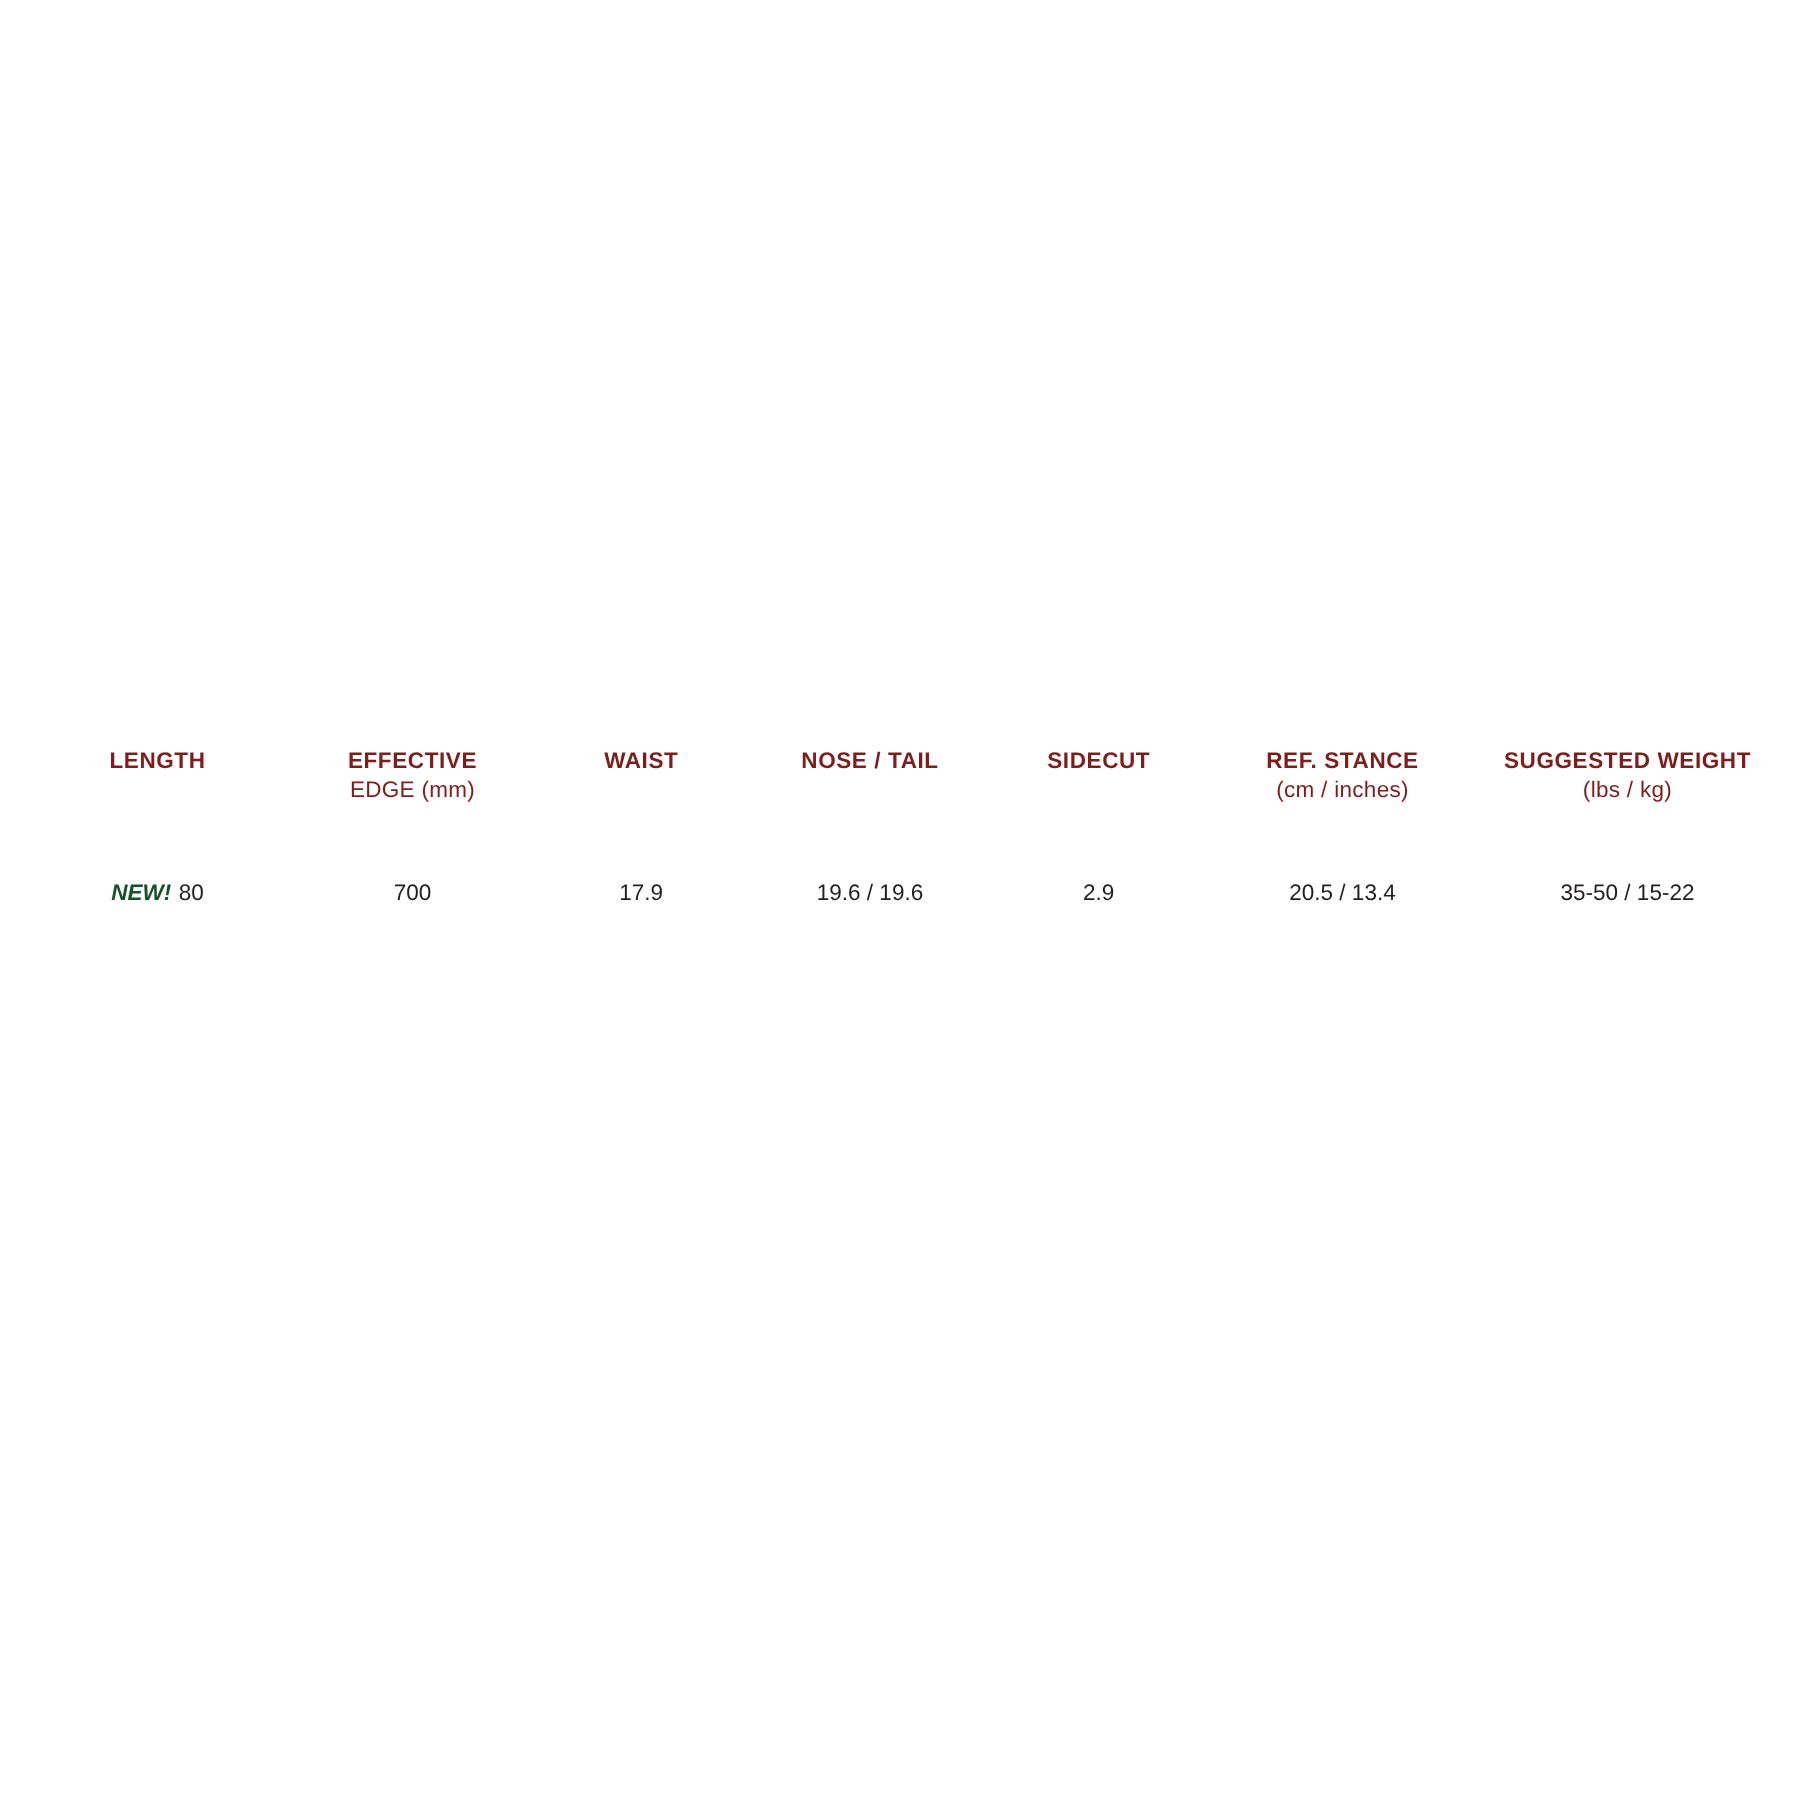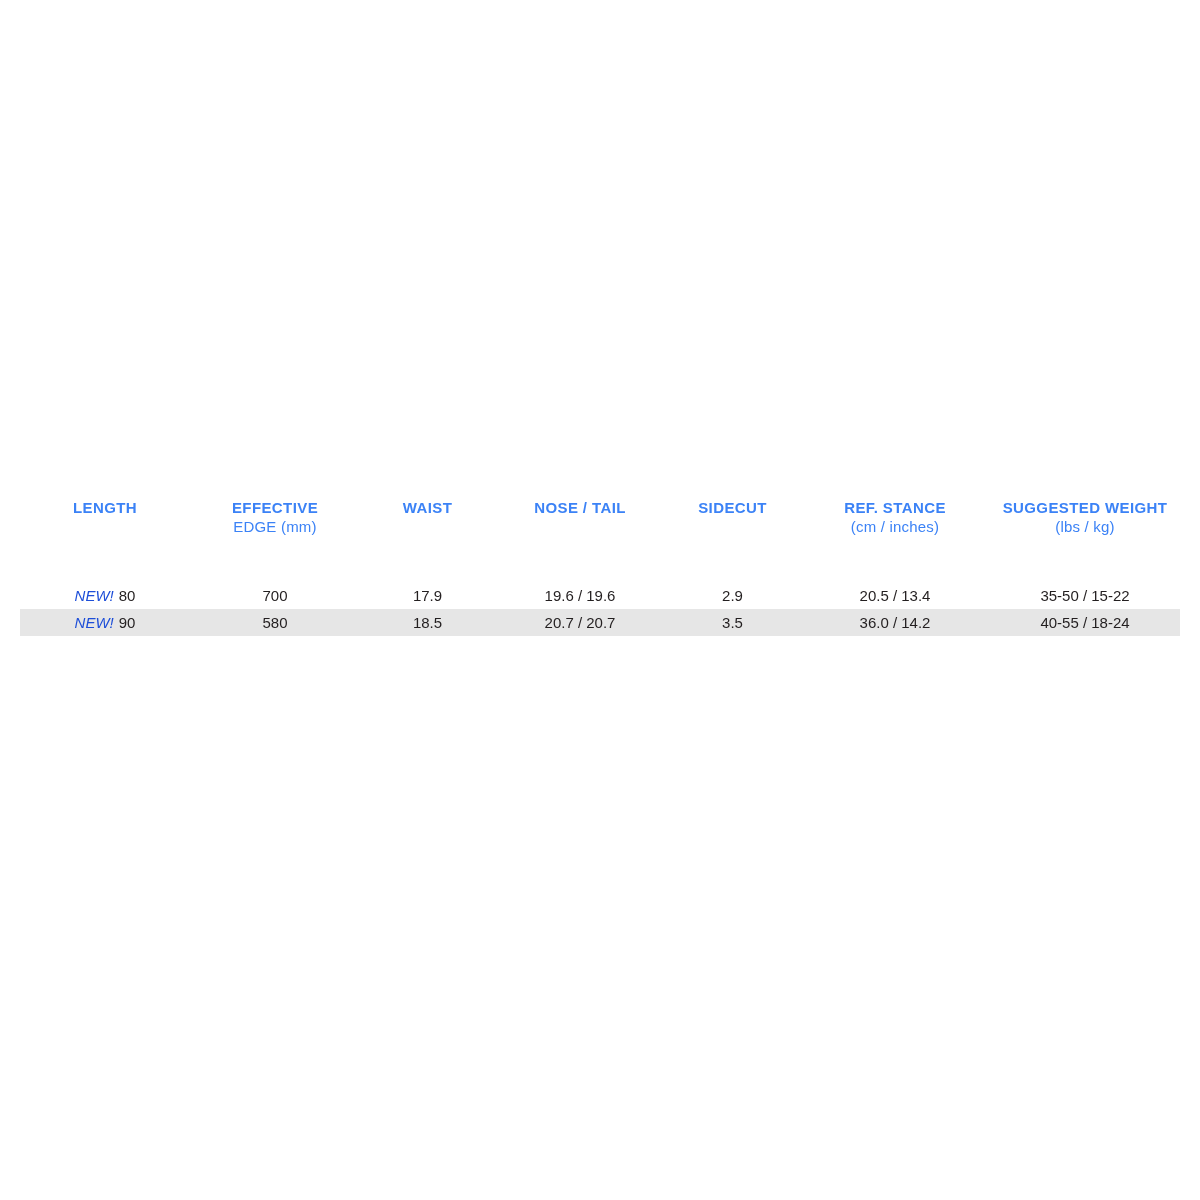--- a/index.html
+++ b/index.html
@@ -37,21 +37,21 @@
     text-align: center;
     padding: 0;
   }
   thead th {
     font-size: 15px;
     font-weight: bold;
     letter-spacing: 0.4px;
     line-height: 19px;
     vertical-align: top;
     padding-bottom: 6px;
-    color: #3b82f6;
+    color: #7f1d1d;
   }
   thead th .sub {
     display: block;
     font-size: 15px;
     font-weight: normal;
     letter-spacing: 0.2px;
   }
   tbody tr {
     height: 27px;
   }
@@ -63,23 +63,23 @@
     line-height: 27px;
     color: #231f20;
     white-space: nowrap;
   }
   .spacer-row td {
     height: 46px;
     line-height: 46px;
     padding: 0;
   }
   .new-flag {
-    color: #1d4ed8;
+    color: #14532d;
     font-style: italic;
-    font-weight: normal;
+    font-weight: bold;
     margin-right: 5px;
   }
   
   col.c-length { width: 170px; }
   col.c-edge   { width: 170px; }
   col.c-waist  { width: 135px; }
   col.c-nose   { width: 170px; }
   col.c-side   { width: 135px; }
   col.c-stance { width: 190px; }
   col.c-weight { width: 190px; }
@@ -137,25 +137,16 @@
         </tr>
         <tr>
           <td><span class="new-flag">NEW!</span><span>80</span></td>
           <td>700</td>
           <td>17.9</td>
           <td>19.6 / 19.6</td>
           <td>2.9</td>
           <td>20.5 / 13.4</td>
           <td>35-50 / 15-22</td>
         </tr>
-        <tr class="shaded">
-          <td><span class="new-flag">NEW!</span><span>90</span></td>
-          <td>580</td>
-          <td>18.5</td>
-          <td>20.7 / 20.7</td>
-          <td>3.5</td>
-          <td>36.0 / 14.2</td>
-          <td>40-55 / 18-24</td>
-        </tr>
       </tbody>
     </table>
   </div>
 </div>
 
 </body></html>

